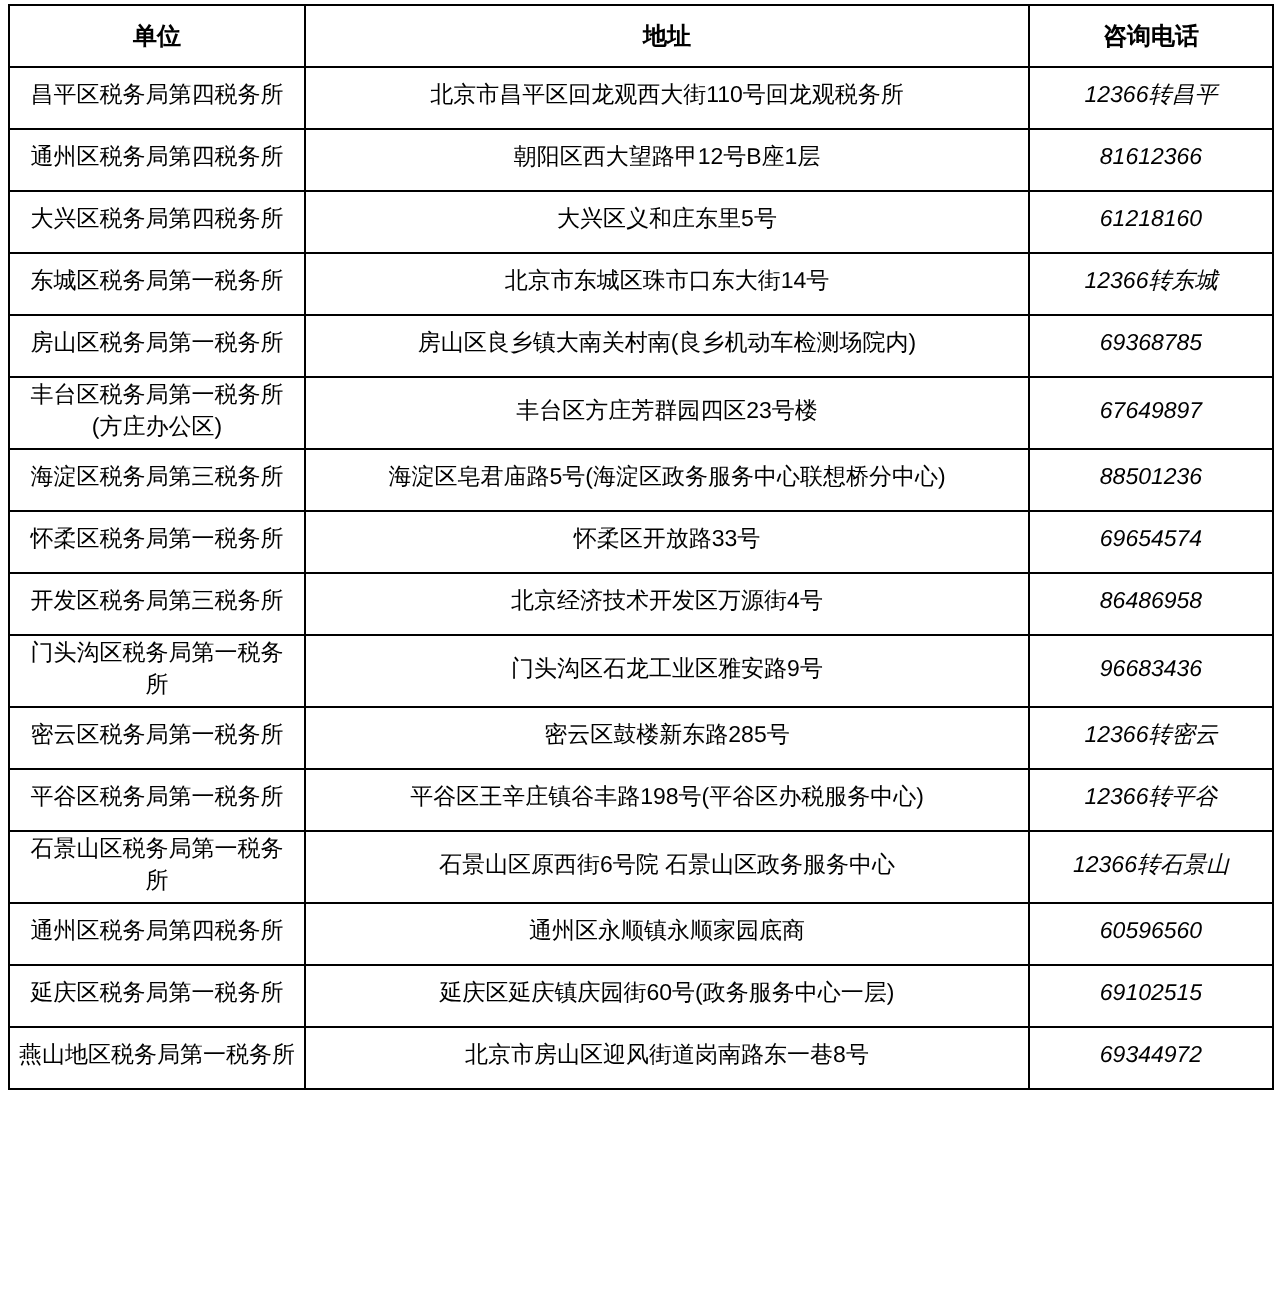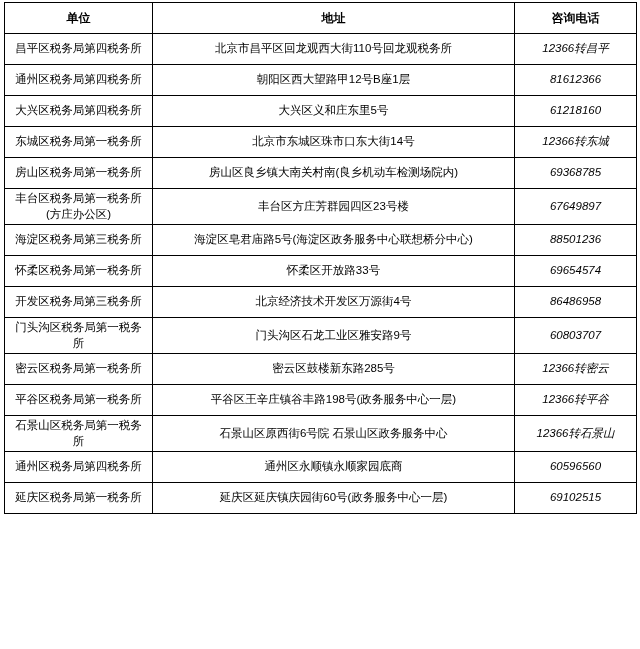--- a/index.html
+++ b/index.html
@@ -120,42 +120,47 @@
           <td class="phone-cell">69654574</td>
         </tr>
         <tr>
           <td class="unit-cell">开发区税务局第三税务所</td>
           <td class="addr-cell">北京经济技术开发区万源街4号</td>
           <td class="phone-cell">86486958</td>
         </tr>
         <tr>
           <td class="unit-cell two-line">门头沟区税务局第一税务<br>所</td>
           <td class="addr-cell">门头沟区石龙工业区雅安路9号</td>
-          <td class="phone-cell">60803707</td>
+          <td class="phone-cell">96683436</td>
         </tr>
         <tr>
           <td class="unit-cell">密云区税务局第一税务所</td>
           <td class="addr-cell">密云区鼓楼新东路285号</td>
           <td class="phone-cell">12366转密云</td>
         </tr>
         <tr>
           <td class="unit-cell">平谷区税务局第一税务所</td>
-          <td class="addr-cell">平谷区王辛庄镇谷丰路198号(政务服务中心一层)</td>
+          <td class="addr-cell">平谷区王辛庄镇谷丰路198号(平谷区办税服务中心)</td>
           <td class="phone-cell">12366转平谷</td>
         </tr>
         <tr>
           <td class="unit-cell two-line">石景山区税务局第一税务<br>所</td>
           <td class="addr-cell">石景山区原西街6号院 石景山区政务服务中心</td>
           <td class="phone-cell">12366转石景山</td>
         </tr>
         <tr>
           <td class="unit-cell">通州区税务局第四税务所</td>
           <td class="addr-cell">通州区永顺镇永顺家园底商</td>
           <td class="phone-cell">60596560</td>
         </tr>
         <tr>
           <td class="unit-cell">延庆区税务局第一税务所</td>
           <td class="addr-cell">延庆区延庆镇庆园街60号(政务服务中心一层)</td>
           <td class="phone-cell">69102515</td>
         </tr>
+        <tr>
+          <td class="unit-cell">燕山地区税务局第一税务所</td>
+          <td class="addr-cell">北京市房山区迎风街道岗南路东一巷8号</td>
+          <td class="phone-cell">69344972</td>
+        </tr>
       </tbody>
   </table>
 </div>
 
 </body></html>

